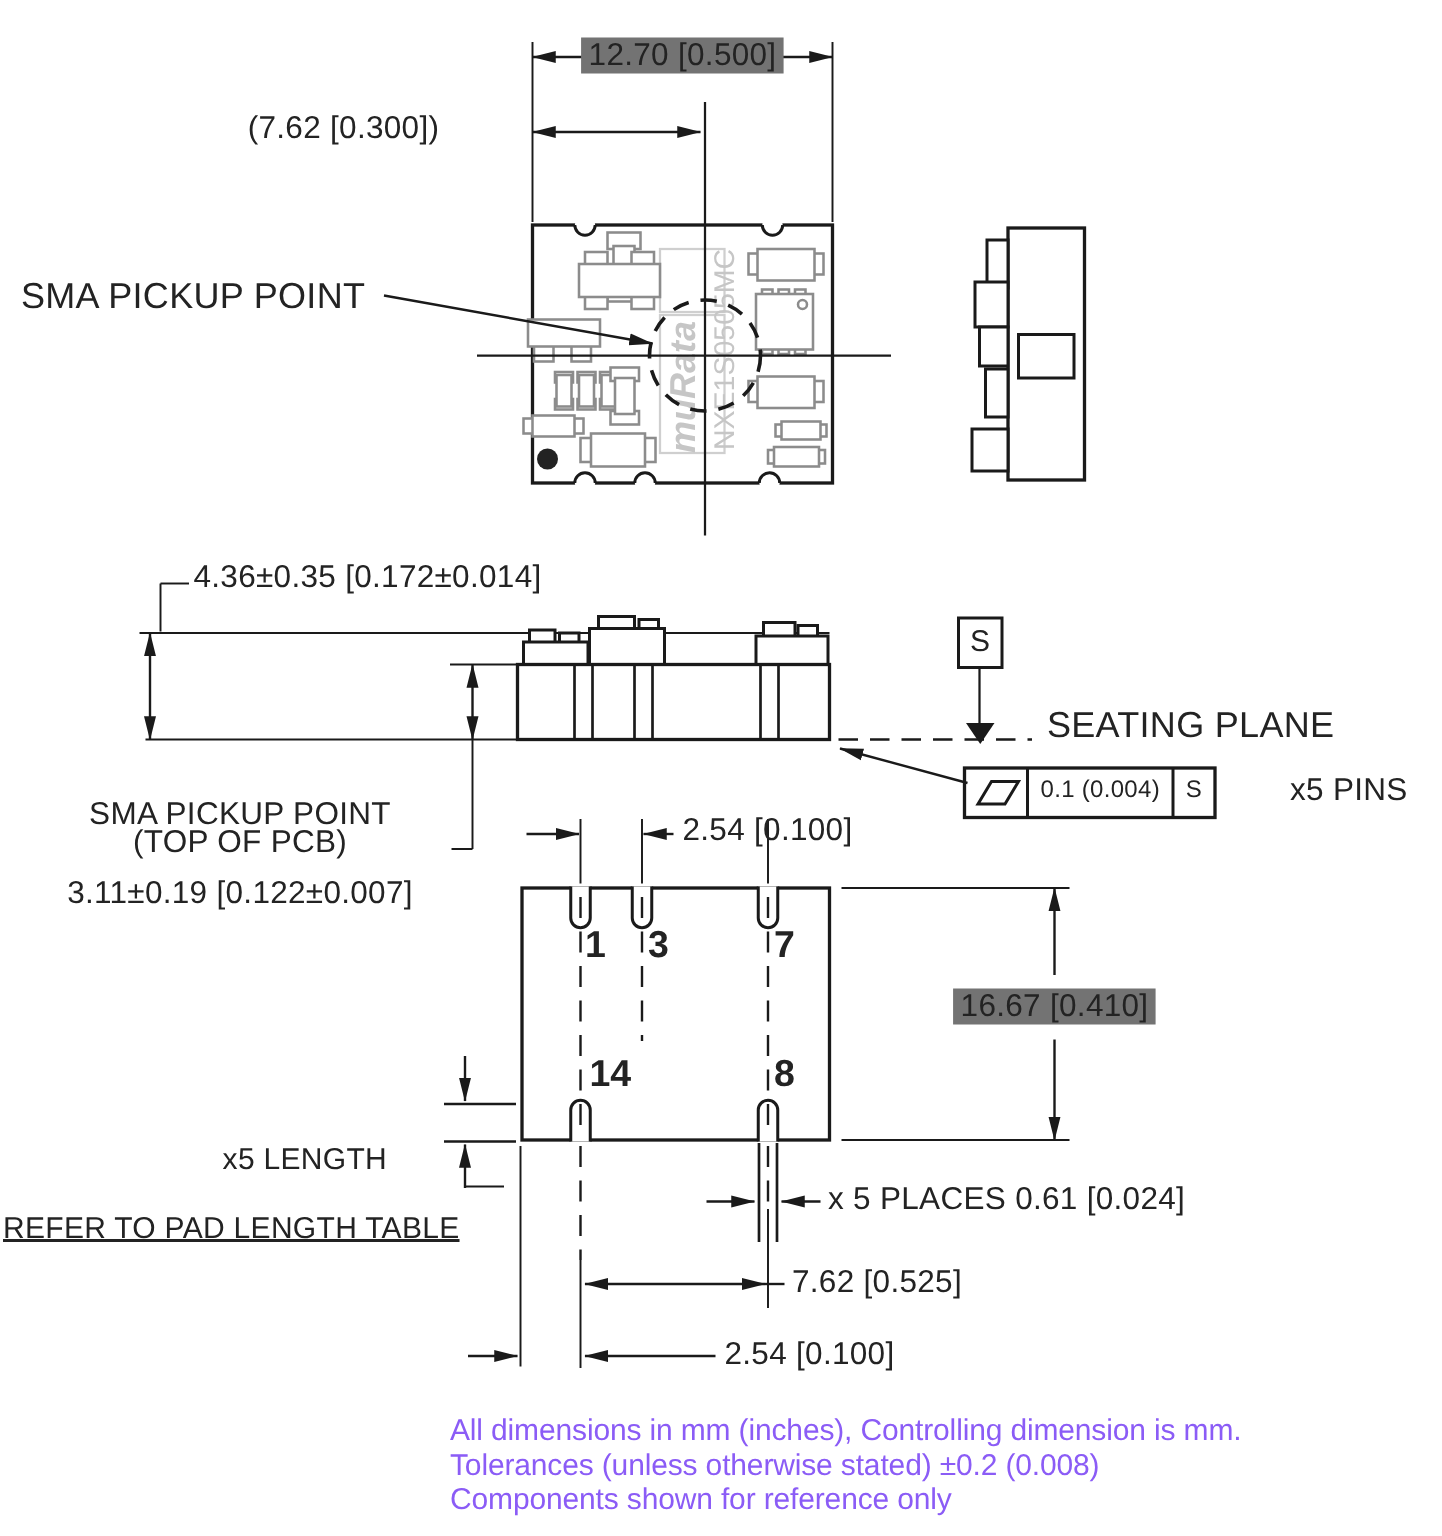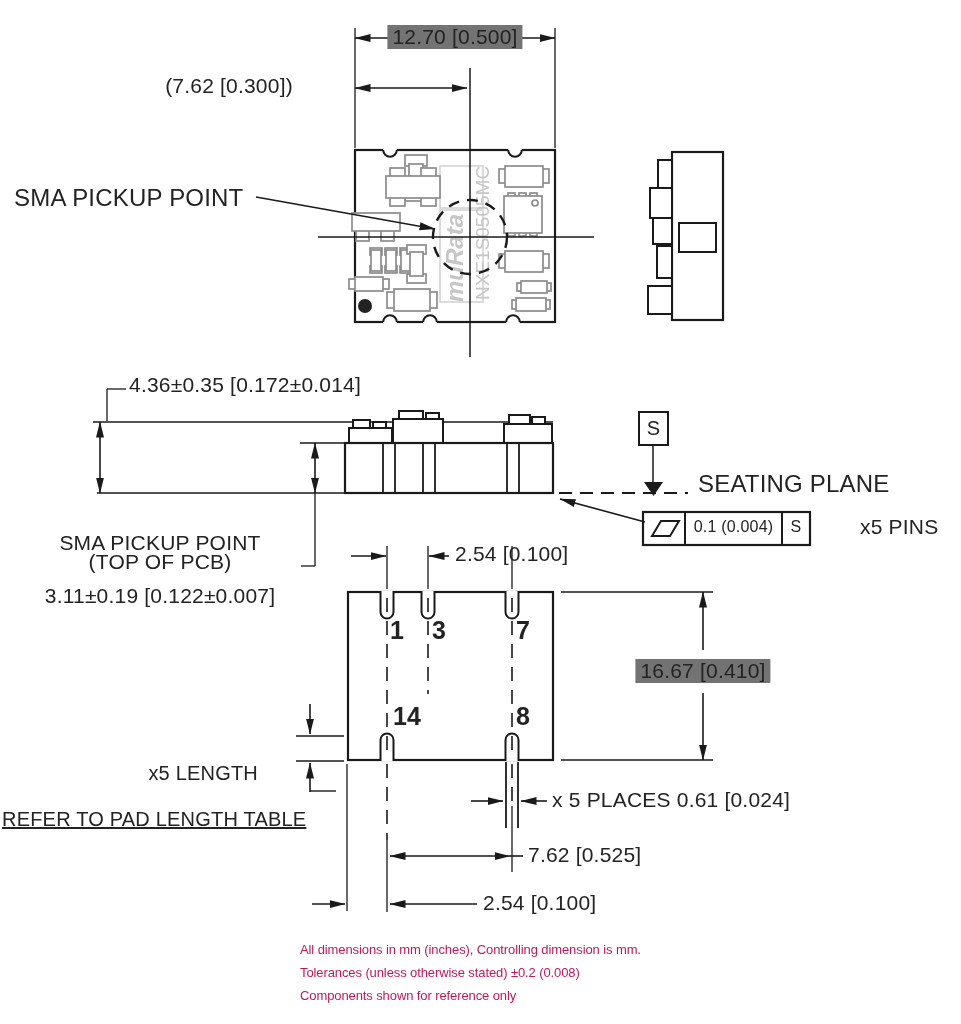--- a/index.html
+++ b/index.html
@@ -8,21 +8,21 @@
   #drawing{position:absolute;left:0;top:0;}
   .lbl{position:absolute;color:#232323;white-space:nowrap;line-height:1.15;
        font-family:"Liberation Sans",sans-serif;letter-spacing:.2px;}
   .dim{font-size:21px;}
   .big{font-size:24px;}
   .mid{font-size:20px;}
   .small{font-size:16px;}
   .pin{font-size:25px;font-weight:bold;letter-spacing:0;}
   .bgw{background:#737373;padding:0 5px;}
   .ctr{transform:translateX(-50%);}
-  .note{font-size:13px;color:#be185d;letter-spacing:-0.1px;text-align:center;}
+  .note{font-size:20px;color:#8b5cf6;letter-spacing:-0.1px;text-align:center;}
 </style>
 </head>
 <body>
 
 <div id="canvas">
 
 <svg id="drawing" width="961" height="1024" viewBox="0 0 961 1024">
   <defs>
     <marker id="arw" viewBox="0 0 16 10" refX="15.5" refY="5" markerWidth="16" markerHeight="10" markerUnits="userSpaceOnUse" orient="auto-start-reverse">
       <path d="M0,1 L16,5 L0,9 z" fill="#1a1a1a"></path>

